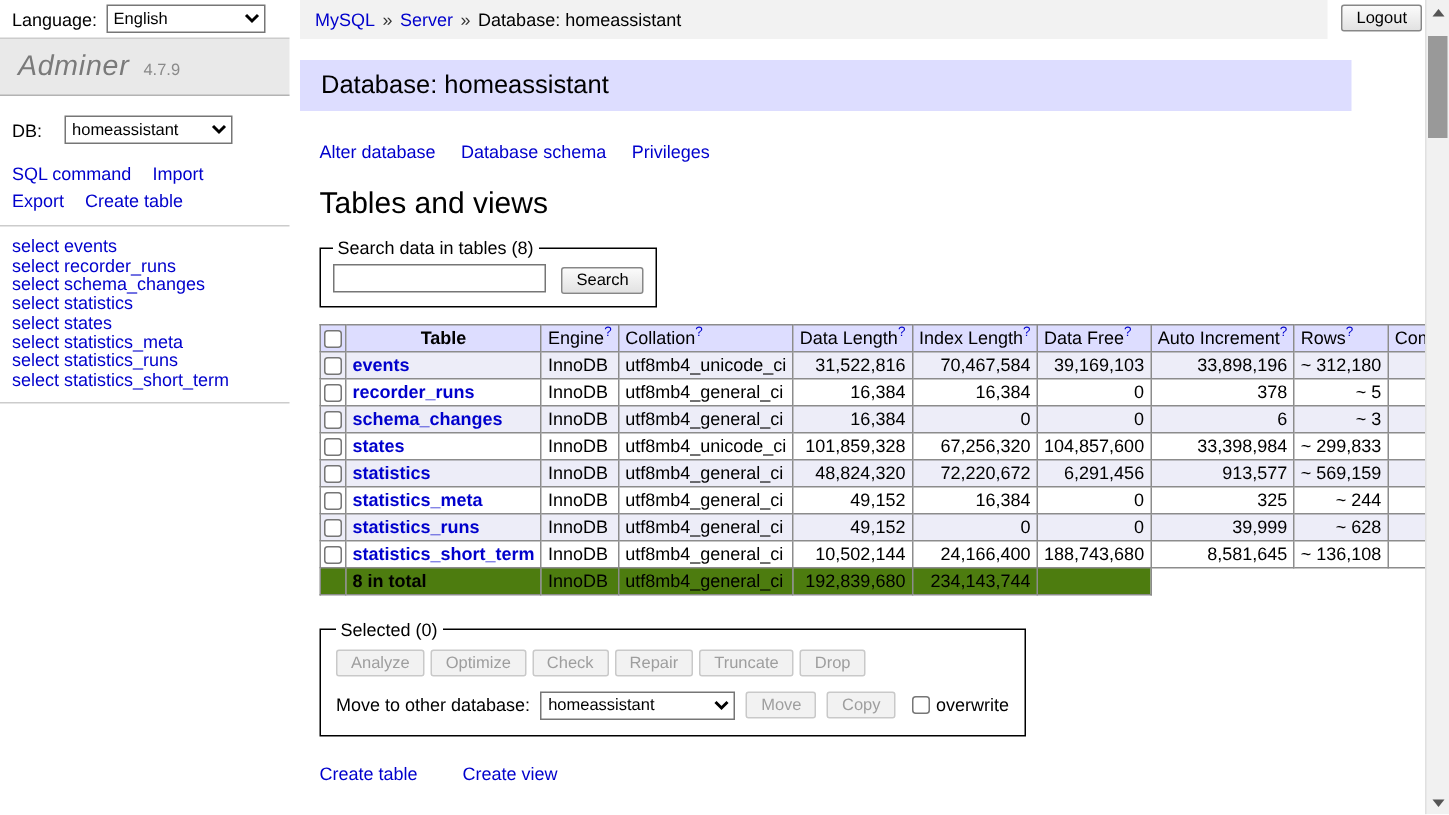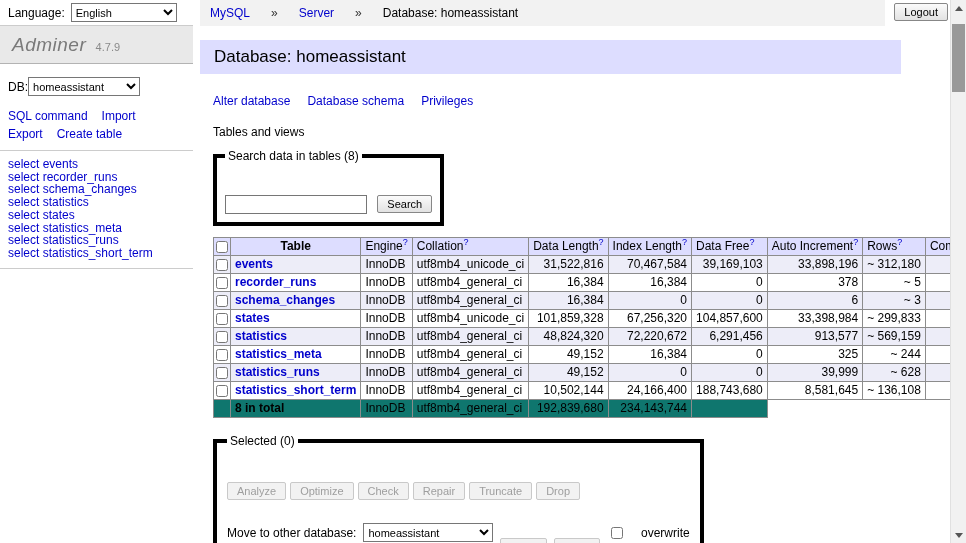--- a/index.html
+++ b/index.html
@@ -9,43 +9,43 @@
   a { color:#0000cc; text-decoration:none; cursor:pointer; }
 
   
   .sidebar { position:absolute; left:0; top:0; width:193px; }
   .lang-row { height:26px; display:flex; align-items:center; gap:6px; padding:0 8px; border-bottom:1px solid #ccc; }
   select { font:11px "Liberation Sans", sans-serif; height:19px; border:1px solid #767676; background:#fff; }
   .lang-row select { width:106px; }
   .app-bar { background:#e9e9e9; border-bottom:1px solid #b3b3b3; padding:8px 12px 7px; }
   .app-name { font-style:italic; font-size:19px; color:#7a7a7a; letter-spacing:.5px; }
   .app-version { font-size:11px; color:#8a8a8a; margin-left:6px; }
-  .db-row { display:flex; align-items:center; gap:0; padding:13px 8px 6px; }
+  .db-row { display:flex; align-items:center; gap:15px; padding:13px 8px 6px; }
   .db-row select { width:112px; }
   .side-actions { display:flex; flex-wrap:wrap; column-gap:14px; row-gap:4px; width:152px; padding:7px 8px 9px; }
   .side-hr { border:0; border-top:1px solid #ccc; height:0; }
   .table-links { padding:7px 8px 8px; }
   .table-links a { display:block; line-height:12.7px; white-space:nowrap; }
 
   
   .main { position:absolute; left:193px; top:0; width:757px; height:543px; }
   .top-row { display:flex; align-items:flex-start; }
-  .bc-bar { flex:1; margin-left:7px; background:#f2f2f2; height:26px; display:flex; align-items:center; gap:21px; padding:0 10px; white-space:nowrap; overflow:hidden; }
+  .bc-bar { flex:1; margin-left:7px; background:#f2f2f2; height:26px; display:flex; align-items:center; gap:5px; padding:0 10px; white-space:nowrap; overflow:hidden; }
   .bc-sep { color:#333; }
   button { font:11px "Liberation Sans", sans-serif; padding:2px 9px; border:1px solid #878787; border-radius:2px;
-           background:linear-gradient(#fbfbfb,#e2e2e2); color:#000;margin-top:28px; }
+           background:linear-gradient(#fbfbfb,#e2e2e2); color:#000; }
   button:disabled { color:#9e9e9e; border-color:#c9c9c9; background:#f2f2f2; }
   .logout-btn { margin:3px 2px 0 9px; }
   h2.db-title { margin:14px 49px 0 7px; background:#ddddff; padding:7px 14px; font-size:17px; font-weight:normal; }
   .content { padding:0 10px 0 20px; }
   .link-row { display:flex; }
   .db-links { gap:17px; margin-top:20px; }
-  h3 { font-size:12px; font-weight:normal; }
+  h3 { font-size:20px; font-weight:normal; }
   .tables-heading { margin-top:17px; }
-  fieldset { border:4px solid #000000; width:fit-content; padding:4px 8px 8px; }
+  fieldset { border:1px solid #000000; width:fit-content; padding:4px 8px 8px; }
   .search-fieldset { margin-top:10px; }
   legend { font-size:12px; padding:0 3px; }
   .search-input { width:142px; height:19px; border:1px solid #767676; font:12px "Liberation Sans", sans-serif; padding:1px 3px; margin-right:7px; }
 
   table { border-collapse:collapse; margin-top:11px; }
   th, td { border:1px solid #8c8c8c; padding:1px 4px; font-size:12px; height:18px; white-space:nowrap; }
   thead th { background:#ddddff; font-weight:normal; text-align:left; }
   thead th:nth-of-type(1) { width:18px; }
   thead th:nth-of-type(2) { width:120px; font-weight:bold; text-align:center; }
   thead th:nth-of-type(3) { width:46px; }
@@ -55,29 +55,29 @@
   thead th:nth-of-type(7) { width:62px; }
   thead th:nth-of-type(8) { width:80px; }
   thead th:nth-of-type(9) { width:58px; }
   thead th:nth-of-type(10){ width:55px; }
   sup.help { font-size:9px; color:#0000cc; vertical-align:super; line-height:0; }
   tbody tr:nth-of-type(odd) td { background:#ededf8; }
   td.check, th.check { text-align:center; padding:1px 2px; }
   input[type=checkbox] { width:12px; height:12px; margin:0; vertical-align:middle; }
   td.name .tname { font-weight:bold; color:#0000cc; }
   td.num { text-align:right; color:#000000; }
-  tfoot td { background:#0f766e; }
+  tfoot td { background:#4d7c0f; }
   tfoot .total { font-weight:bold; }
   tfoot td.num { color:#000; }
 
   .selected-fieldset { margin-top:16px; padding:6px 10px 10px; }
   .action-btns { display:flex; gap:4px; }
   .move-row { display:flex; align-items:center; gap:7px; margin-top:10px; }
   .move-row select { width:130px; height:19px; }
-  .overwrite-wrap { display:flex; align-items:center; gap:18px; margin-left:4px; }
+  .overwrite-wrap { display:flex; align-items:center; gap:4px; margin-left:4px; }
 
   .create-links { gap:30px; margin-top:18px; }
   .routines-heading { margin-top:22px; }
 
   
   .scrollbar { position:absolute; right:0; top:0; width:16px; height:543px; background:#f1f1f1; border-left:1px solid #e0e0e0; }
   .sb-btn { position:absolute; left:0; right:0; height:16px; display:flex; align-items:center; justify-content:center; }
   .sb-btn.up { top:0; } .sb-btn.down { bottom:0; }
   .tri-up { width:0; height:0; border-left:4px solid transparent; border-right:4px solid transparent; border-bottom:5px solid #555; }
   .tri-down { width:0; height:0; border-left:4px solid transparent; border-right:4px solid transparent; border-top:5px solid #555; }

